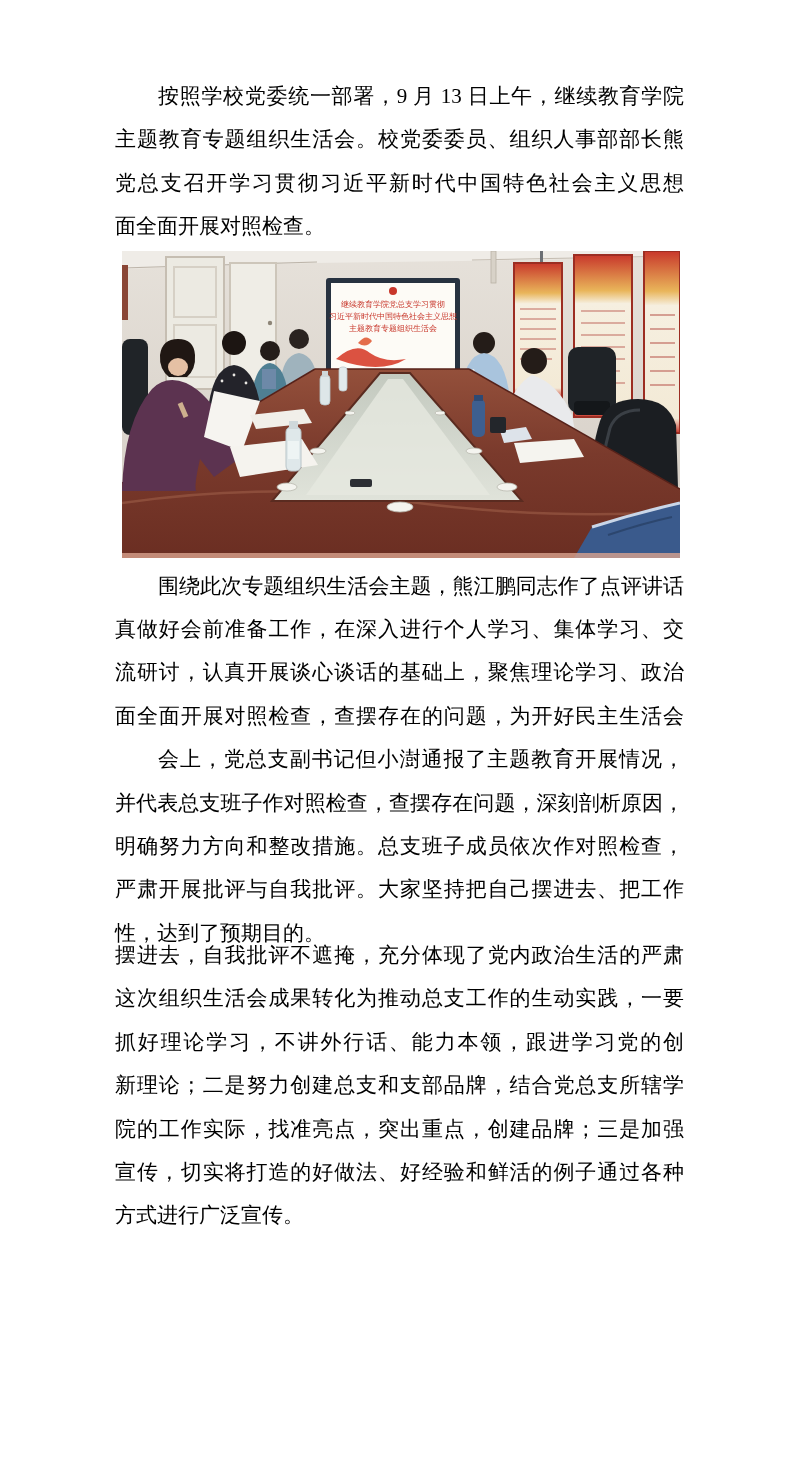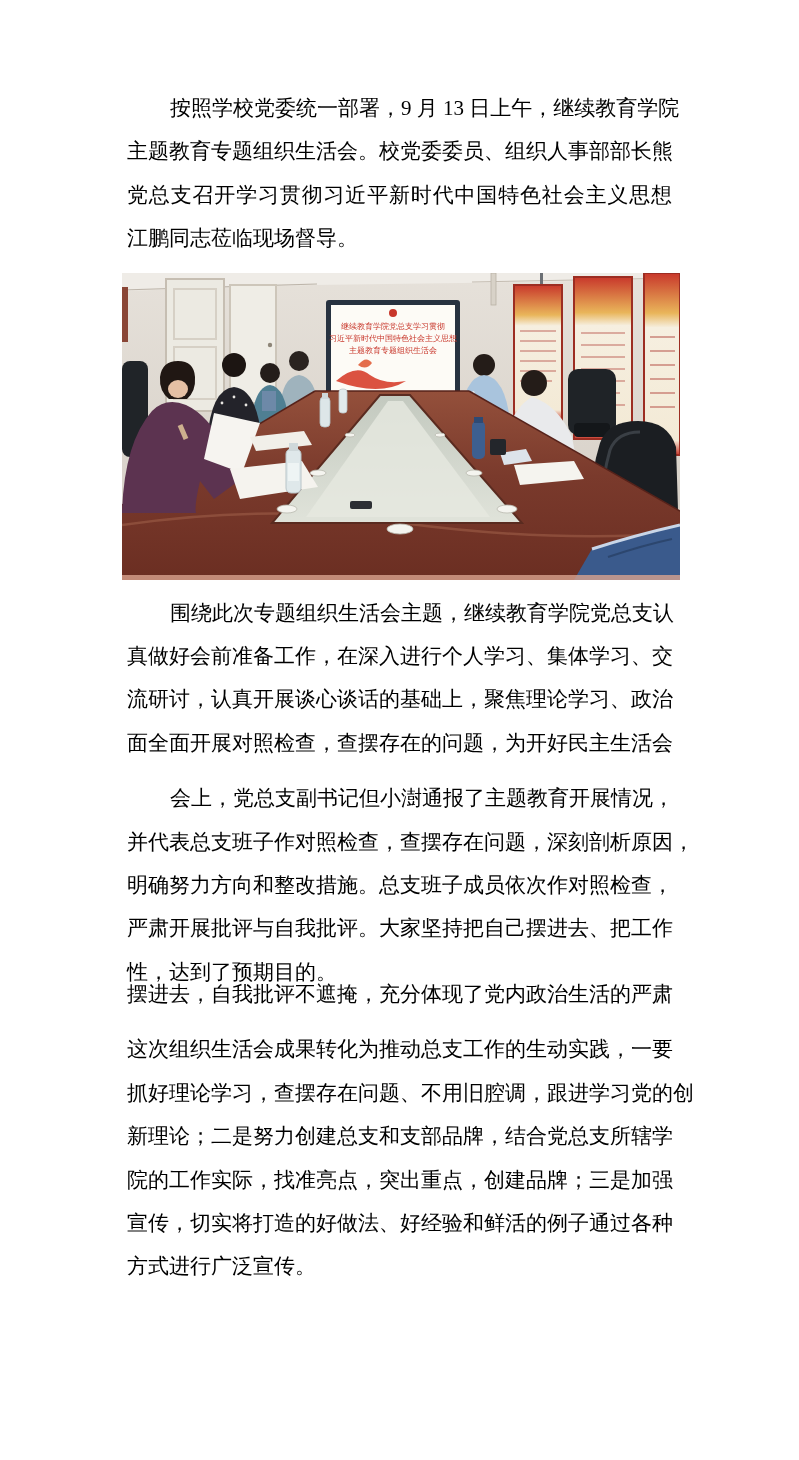--- a/index.html
+++ b/index.html
@@ -2,42 +2,42 @@
 <html><head>
 <meta charset="utf-8">
 <style>
   html,body{margin:0;padding:0;}
   body{
     width:799px;height:1460px;background:#ffffff;position:relative;
     font-family:"Liberation Serif","DejaVu Serif",serif;color:#000;
     overflow:hidden;
   }
   .article{position:absolute;left:115px;top:75px;width:569px;font-size:21px;}
-  .para{margin:12px;padding:0;}
+  .para{margin:0;padding:0;}
   .line{
     height:43.4px;line-height:43.4px;
     text-align:justify;text-align-last:justify;text-justify:inter-ideograph;
     overflow:visible;white-space:nowrap;
   }
   .line.last{text-align:left;text-align-last:left;}
   .line.indent{text-indent:43px;}
   .line.tight{margin-top:-21px;}
   .photo-wrap{margin:2px 0 7px 7px;width:558px;height:307px;}
   svg{display:block;}
 </style>
 </head>
 <body>
 
 <div class="article">
 
   <div class="para">
     <div class="line indent">按照学校党委统一部署，9 月 13 日上午，继续教育学院</div>
     <div class="line">主题教育专题组织生活会。校党委委员、组织人事部部长熊</div>
     <div class="line">党总支召开学习贯彻习近平新时代中国特色社会主义思想</div>
-    <div class="line last">江鹏同志莅临现场督导。</div>
+    <div class="line last">面全面开展对照检查。</div>
   </div>
 
   <div class="photo-wrap">
     <svg width="558" height="307" viewBox="0 0 558 307">
       <defs>
         <linearGradient id="wallG" x1="0" y1="0" x2="0" y2="1">
           <stop offset="0" stop-color="#e6e1da"></stop>
             <stop offset="1" stop-color="#d3ccc3"></stop>
         </linearGradient>
         <linearGradient id="tableG" x1="0" y1="0" x2="0" y2="1">
@@ -239,37 +239,37 @@
         <polygon points="470,276 558,252 558,307 452,307" fill="#3a5a8c"></polygon>
         <path d="M470,276 q44,-14 88,-24" stroke="#c9d6e8" stroke-width="3" fill="none"></path>
         <path d="M486,284 q36,-12 64,-18" stroke="#2c466e" stroke-width="2" fill="none"></path>
       </g>
 
       <rect x="0" y="302" width="558" height="5" fill="#d9a28f" opacity="0.8"></rect>
     </svg>
   </div>
 
   <div class="para">
-    <div class="line indent">围绕此次专题组织生活会主题，继续教育学院党总支认</div>
+    <div class="line indent">围绕此次专题组织生活会主题，熊江鹏同志作了点评讲话</div>
     <div class="line">真做好会前准备工作，在深入进行个人学习、集体学习、交</div>
     <div class="line">流研讨，认真开展谈心谈话的基础上，聚焦理论学习、政治</div>
     <div class="line">面全面开展对照检查，查摆存在的问题，为开好民主生活会</div>
   </div>
 
   <div class="para">
     <div class="line indent">会上，党总支副书记但小澍通报了主题教育开展情况，</div>
     <div class="line">并代表总支班子作对照检查，查摆存在问题，深刻剖析原因，</div>
     <div class="line">明确努力方向和整改措施。总支班子成员依次作对照检查，</div>
     <div class="line">严肃开展批评与自我批评。大家坚持把自己摆进去、把工作</div>
     <div class="line last">性，达到了预期目的。</div>
     <div class="line tight">摆进去，自我批评不遮掩，充分体现了党内政治生活的严肃</div>
   </div>
 
   <div class="para">
     <div class="line">这次组织生活会成果转化为推动总支工作的生动实践，一要</div>
-    <div class="line">抓好理论学习，查摆存在问题、不用旧腔调，跟进学习党的创</div>
+    <div class="line">抓好理论学习，不讲外行话、能力本领，跟进学习党的创</div>
     <div class="line">新理论；二是努力创建总支和支部品牌，结合党总支所辖学</div>
     <div class="line">院的工作实际，找准亮点，突出重点，创建品牌；三是加强</div>
     <div class="line">宣传，切实将打造的好做法、好经验和鲜活的例子通过各种</div>
     <div class="line last">方式进行广泛宣传。</div>
   </div>
 
 </div>
 
 </body></html>

